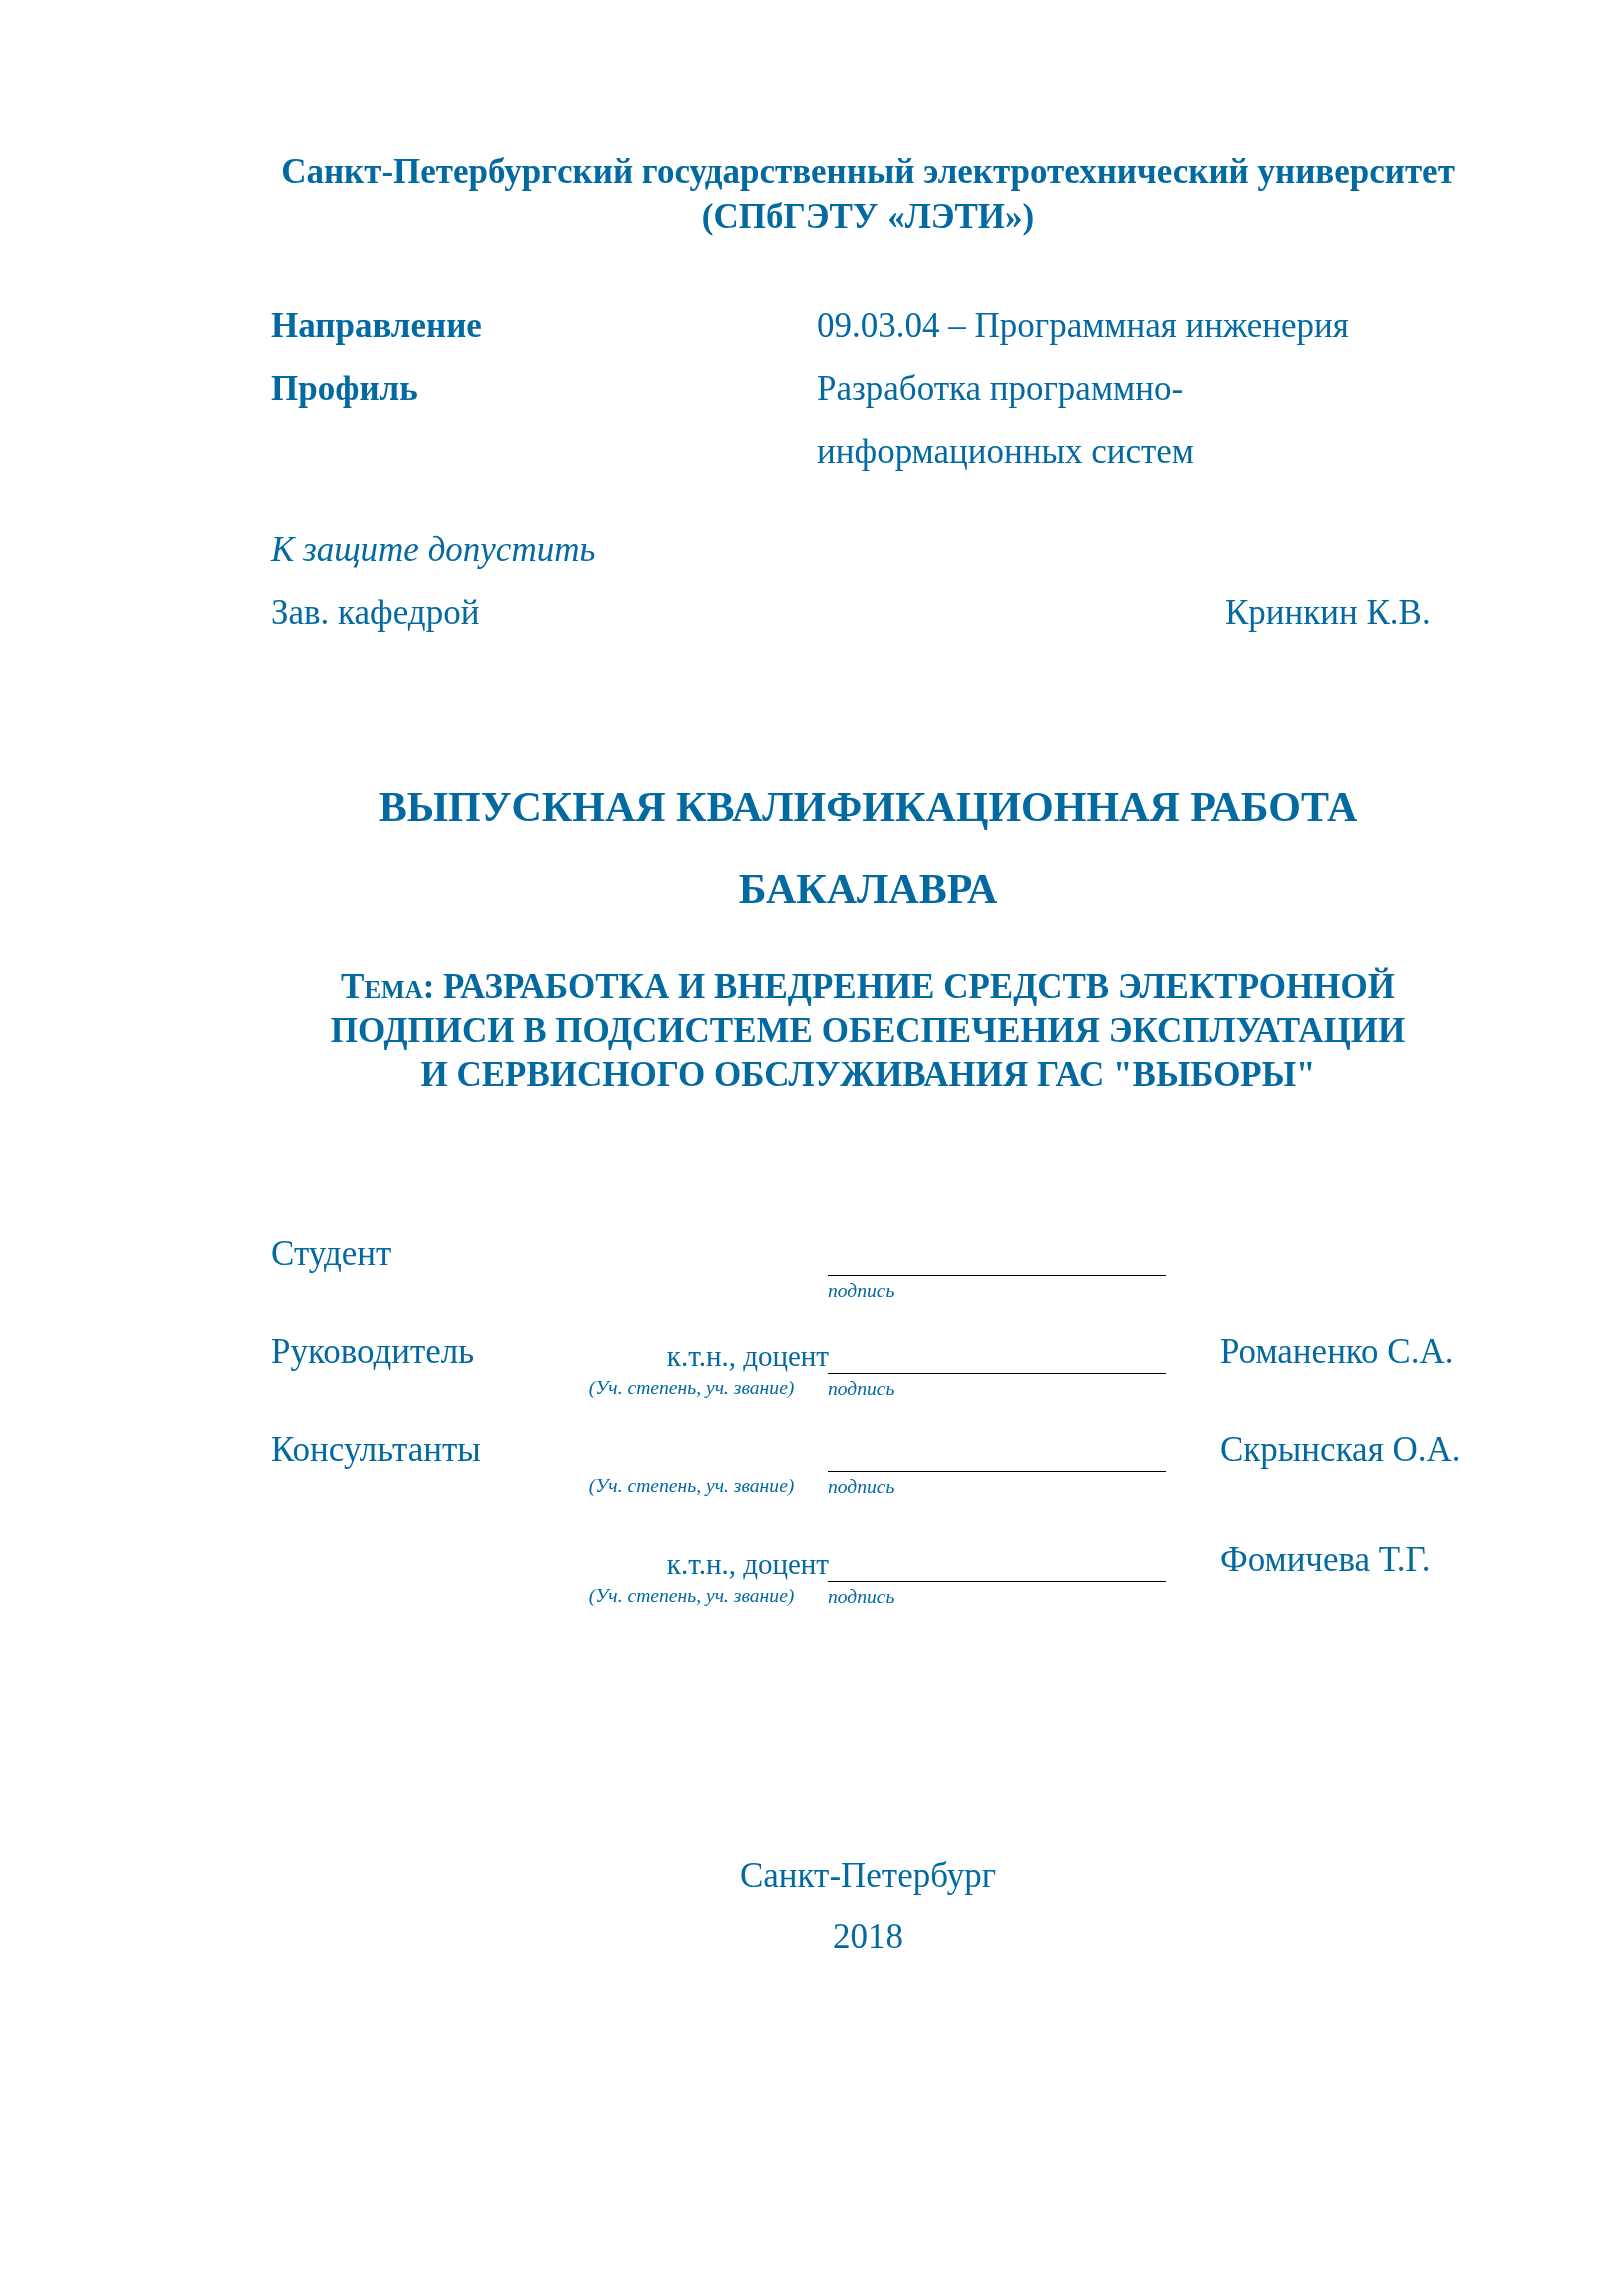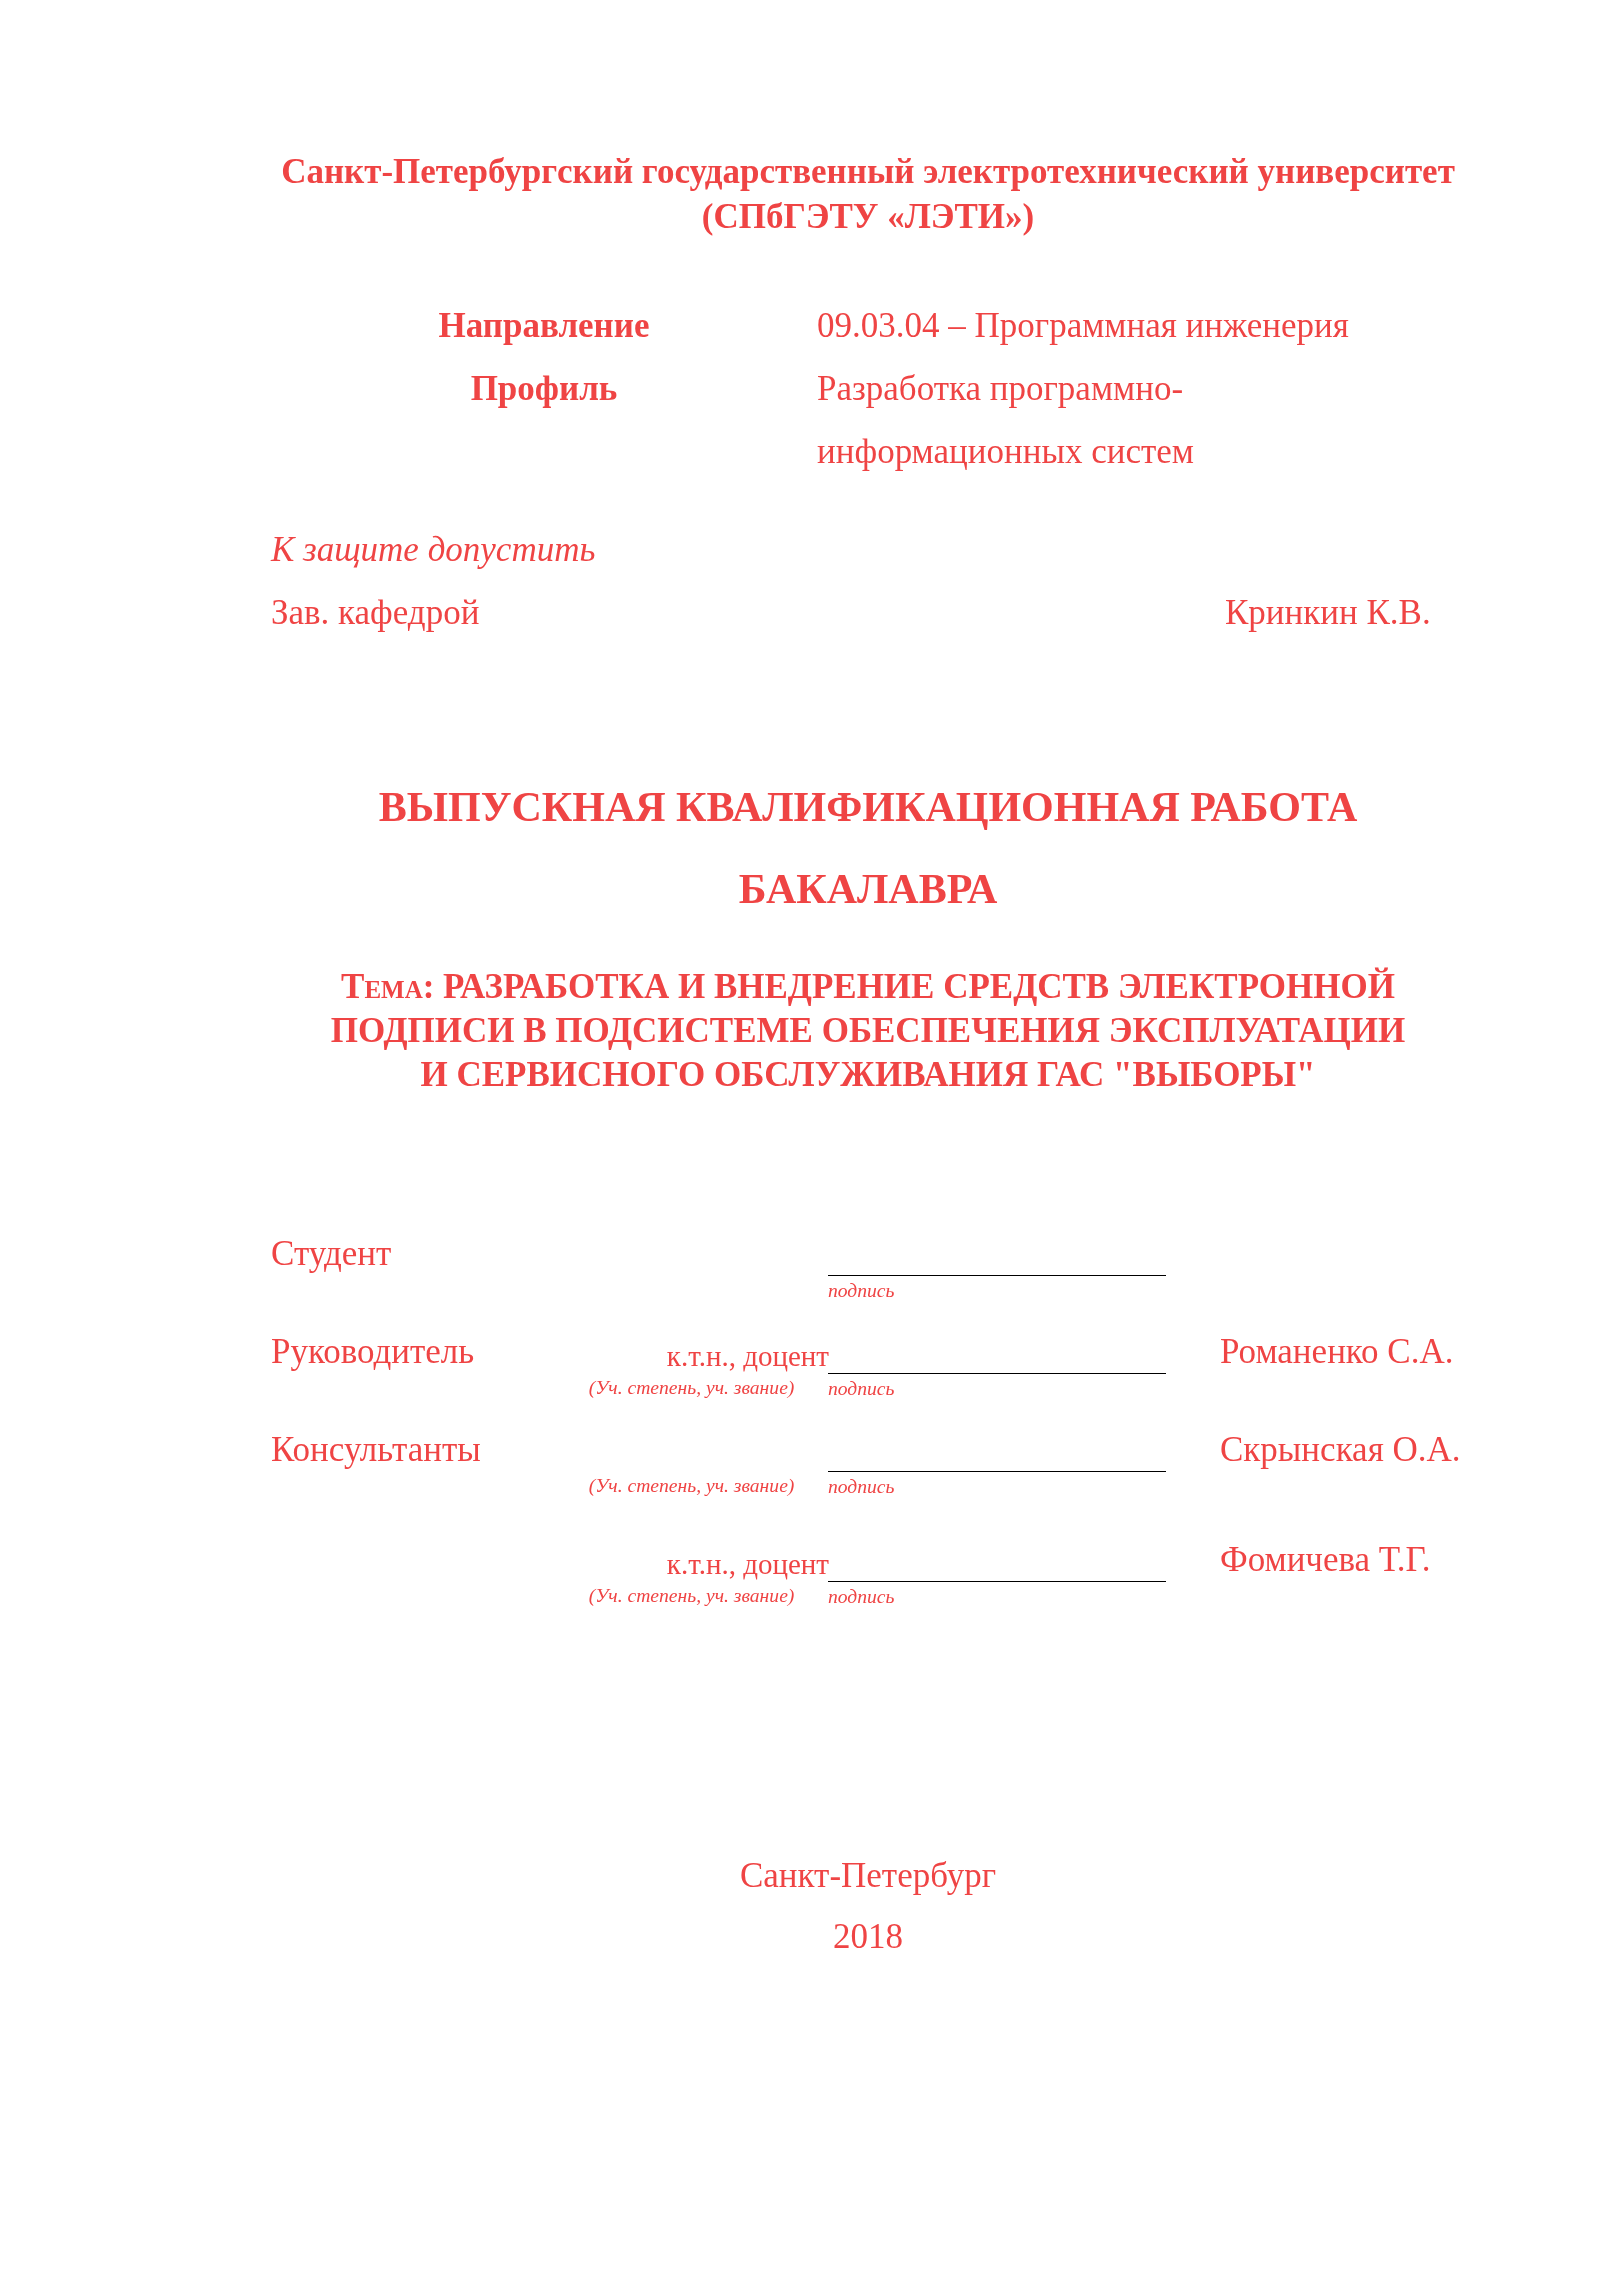--- a/index.html
+++ b/index.html
@@ -3,33 +3,33 @@
 <meta charset="utf-8">
 <style>
   html, body { margin: 0; padding: 0; background: #ffffff; }
   .page {
     position: relative;
     width: 1622px;
     height: 2295px;
     box-sizing: border-box;
     padding: 149px 157px 0 271px;
     background: #ffffff;
-    color: #ef4444;
+    color: #0369a1;
     font-family: "Liberation Serif", serif;
     font-size: 35px;
     overflow: hidden;
   }
   .header {
     text-align: center;
     font-weight: bold;
     line-height: 45px;
   }
   .fields { margin-top: 55px; }
   .field-row { display: flex; line-height: 63px; }
-  .field-label { width: 546px; flex: none; font-weight: bold; text-align: center; }
+  .field-label { width: 546px; flex: none; font-weight: bold; }
   .field-value { flex: 1; }
   .admission { margin-top: 35px; line-height: 63px; }
   .italic { font-style: italic; }
   .admission-row { position: relative; }
   .admission-name { position: absolute; left: 954px; top: 0; }
   .main-title {
     margin-top: 122px;
     text-align: center;
     font-weight: bold;
     font-size: 42px;

